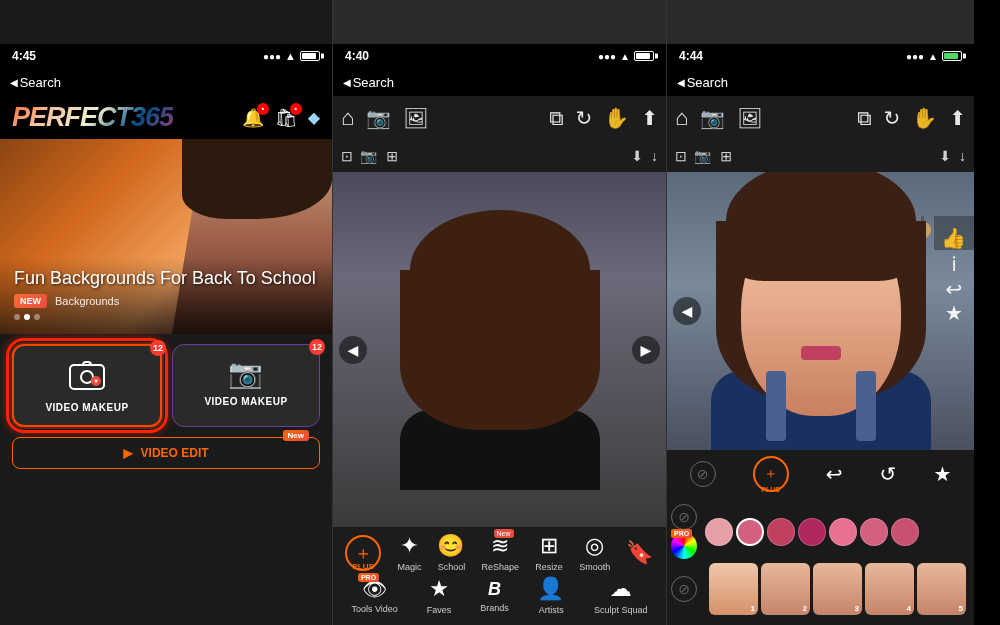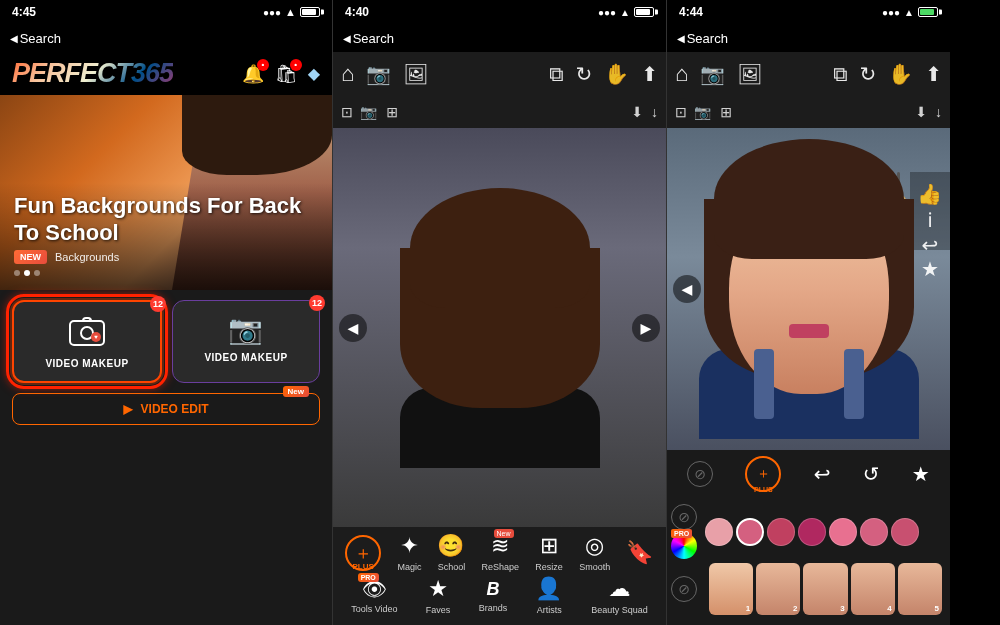--- a/index.html
+++ b/index.html
@@ -28,38 +28,39 @@
     }
     .panel-2 {
       width: 334px;
       height: 625px;
       background: #2a2a2a;
       border-right: 1px solid #333;
       display: flex;
       flex-direction: column;
     }
     .panel-3 {
-      width: 283px;
+      width: 307px;
       height: 625px;
       background: #2a2a2a;
       display: flex;
       flex-direction: column;
     }
 
     
     .status-bar {
       display: flex;
       justify-content: space-between;
       align-items: center;
       padding: 4px 12px;
       background: #000;
       color: #fff;
       font-size: 12px;
       font-weight: 600;
       height: 24px;
+      margin-top: 44px;
     }
     .status-icons {
       display: flex;
       align-items: center;
       gap: 4px;
       font-size: 10px;
     }
     .wifi-icon { font-size: 11px; }
     .battery-icon {
       display: inline-block;
@@ -173,22 +174,22 @@
     .hero-overlay {
       position: absolute;
       bottom: 0;
       left: 0;
       right: 0;
       padding: 10px 14px 14px;
       background: linear-gradient(transparent, rgba(0,0,0,0.7));
     }
     .hero-title {
       color: #fff;
-      font-size: 22px;
-      font-weight: 700;
+      font-size: 18px;
+      font-weight: 400;
       line-height: 1.2;
       text-shadow: 1px 1px 3px rgba(0,0,0,0.8);
     }
     .hero-badge-row {
       display: flex;
       align-items: center;
       gap: 8px;
       margin-top: 4px;
     }
     .new-badge {
@@ -908,21 +909,21 @@
       <div class="tool-item">
         <div class="tool-item-icon" style="font-size:18px; font-weight:bold; font-style:italic;">B</div>
         <span class="tool-item-label">Brands</span>
       </div>
       <div class="tool-item">
         <div class="tool-item-icon">👤</div>
         <span class="tool-item-label">Artists</span>
       </div>
       <div class="tool-item">
         <div class="tool-item-icon">☁</div>
-        <span class="tool-item-label">Beauty Squad</span>
+        <span class="tool-item-label">Sculpt Squad</span>
       </div>
     </div>
   </div>
 </div>
 
 <div class="panel panel-3" style="position:relative;">
 
   <div class="status-bar">
     <span>4:44</span>
     <div class="status-icons">

